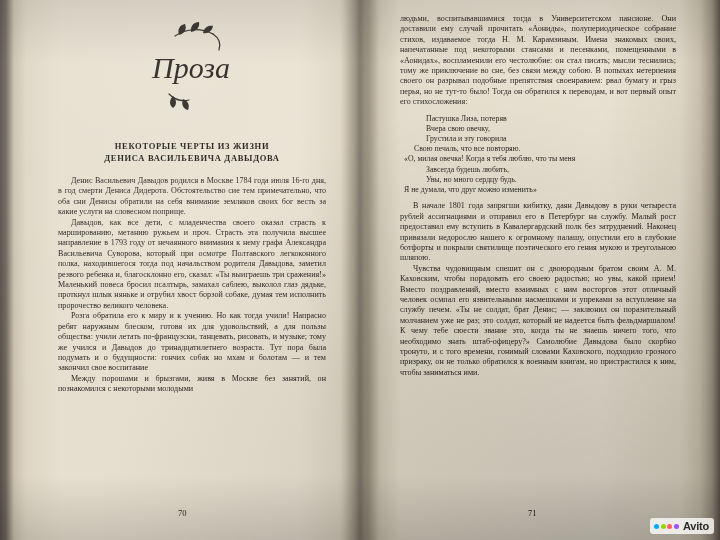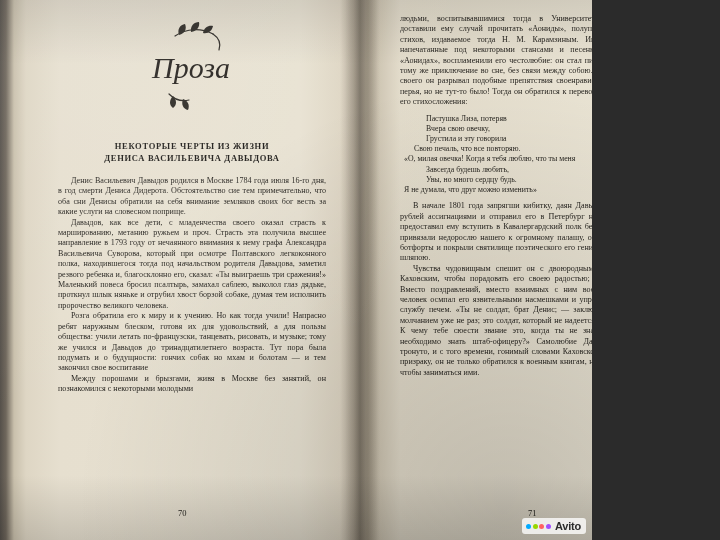--- a/index.html
+++ b/index.html
@@ -2,21 +2,21 @@
 <html><head>
 <meta charset="utf-8">
 <style>
   html, body {
     margin: 0;
     padding: 0;
     background: #2b2b2b;
   }
   .page {
     position: relative;
-    width: 592px;
+    width: 720px;
     height: 540px;
     overflow: hidden;
     background: #6b6256;
     font-family: "Liberation Serif", serif;
   }
   
   .book {
     position: absolute;
     inset: 0;
     background:

